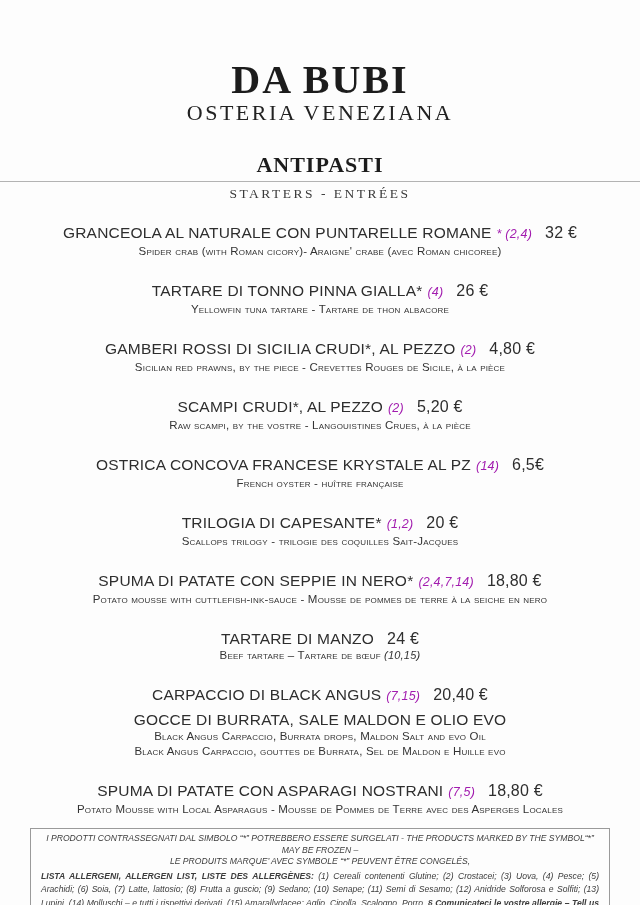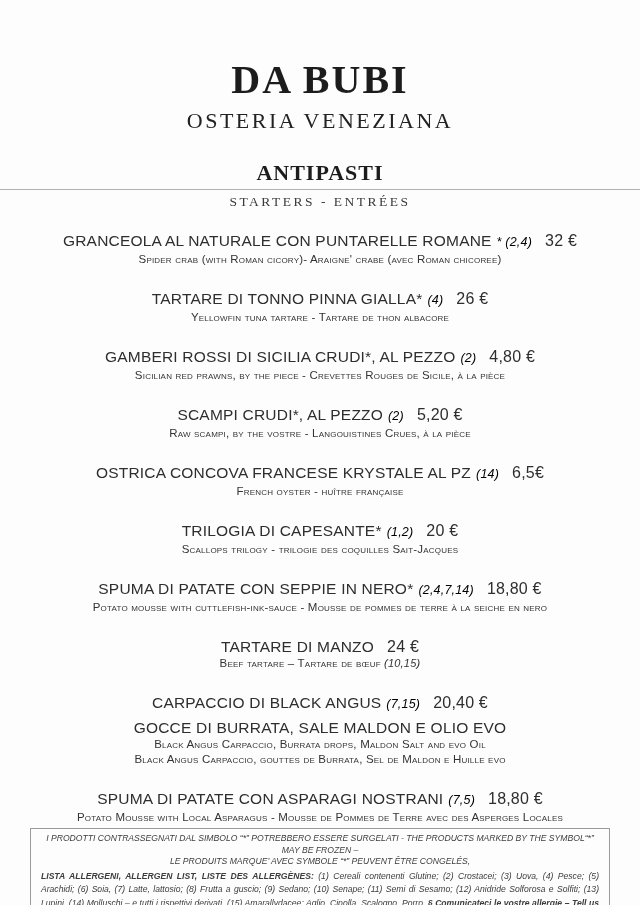--- a/index.html
+++ b/index.html
@@ -21,21 +21,21 @@
   .header { padding-top: 60px; }
   .restaurant-name {
     font-family: "Liberation Serif", serif;
     font-size: 40px; font-weight: 700;
     letter-spacing: 2px; line-height: 1;
     color: #1c1c1c;
   }
   .restaurant-subtitle {
     font-family: "Liberation Serif", serif;
     font-size: 22px; font-weight: 400;
-    letter-spacing: 2.5px; margin-top: 8px;
+    letter-spacing: 2.5px; margin-top: 0;
     color: #222222;
   }
   .section-title {
     font-family: Liberation Serif, serif;
     font-size: 22px; font-weight: 700;
     letter-spacing: 1px; margin-top: 26px;
     color: #1c1c1c;
   }
   .section-divider {
     width: 100%; height: 1px;
@@ -55,21 +55,21 @@
   .item-title-line {
     font-size: 15.5px; line-height: 19px;
     color: #2e2e2e;
     letter-spacing: 0.2px;
   }
   .item-name { }
   .item-ann {
     font-style: italic;
     font-size: 12.5px;
     margin-left: 5px;
-    color: #000000;
+    color: #a21caf;
   }
   .item-price {
     font-size: 16px;
     margin-left: 13px;
     color: #2e2e2e;
     margin-top: 27px;
   }
   .item-subtitle {
     font-size: 15.5px; line-height: 19px;
     margin-top: 4px;

